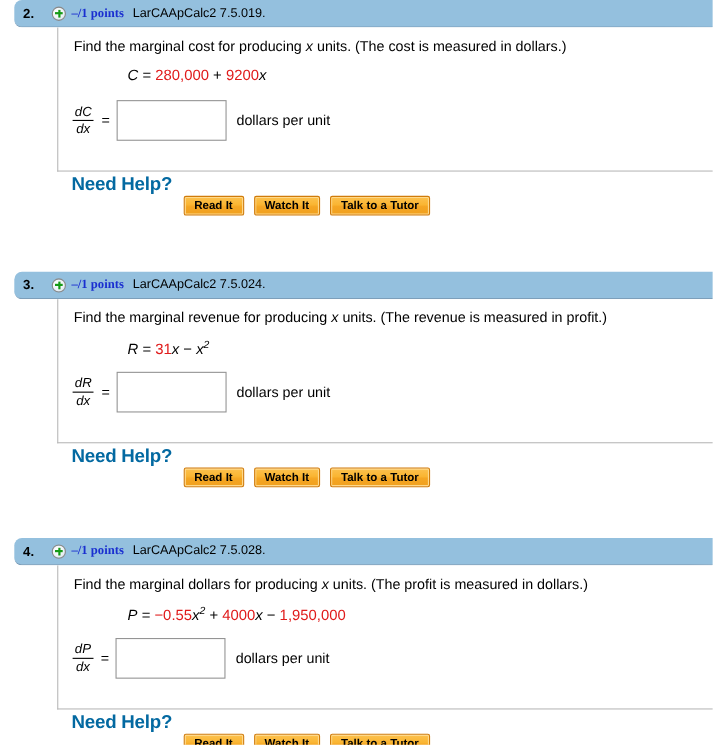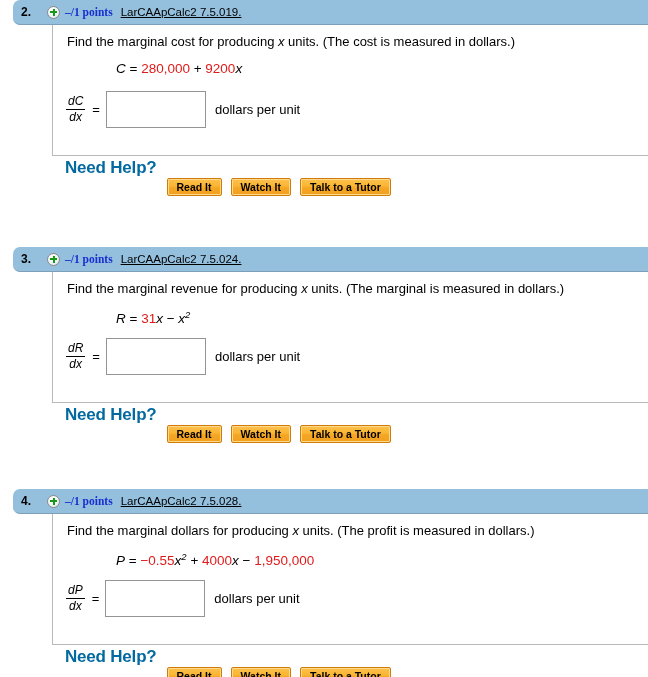--- a/index.html
+++ b/index.html
@@ -84,21 +84,20 @@
     color: #1a2fd0;
     white-space: nowrap;
     font-family: Liberation Serif, serif;
   }
 
   .q-code {
     font-size: 11.5px;
     color: #000;
     margin-left: 8px;
     white-space: nowrap;
-    text-decoration: underline;
   }
 
   
   .q-body {
     margin-left: 52px;
     border-left: 1px solid #b9b9b9;
     border-bottom: 1px solid #b9b9b9;
     height: 131px;
     box-sizing: border-box;
     position: relative;
@@ -242,21 +241,21 @@
       </div>
     </div>
     <div class="question" style="top: 247px;">
       <div class="q-header">
         <span class="q-number">3.</span>
         <span class="plus-icon"></span>
         <span class="q-points">–/1 points</span>
         <span class="q-code">LarCAApCalc2 7.5.024.</span>
       </div>
       <div class="q-body">
-        <div class="prompt"><span>Find the marginal revenue for producing </span><span class="var">x</span><span> units. (The marginal is measured in dollars.)</span></div>
+        <div class="prompt"><span>Find the marginal revenue for producing </span><span class="var">x</span><span> units. (The revenue is measured in profit.)</span></div>
         <div class="formula"><span class="lhs">R</span><span class="op"> = </span><span class="num">31</span><span class="var">x</span><span class="op"> − </span><span class="var">x<sup>2</sup></span></div>
         <div class="answer-row">
           <span class="frac">
             <span class="top">dR</span>
             <span class="bot">dx</span>
           </span>
           <span class="eq-sign">=</span>
           <input class="answer-box" type="text" placeholder="" style="">
           <span class="units">dollars per unit</span>
         </div>

